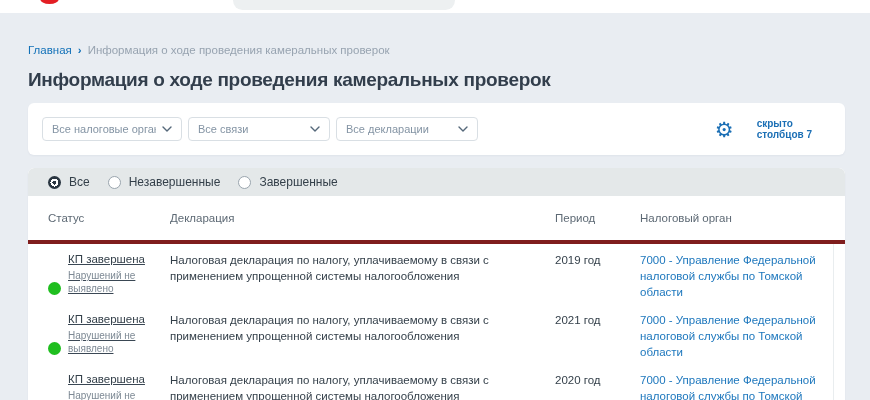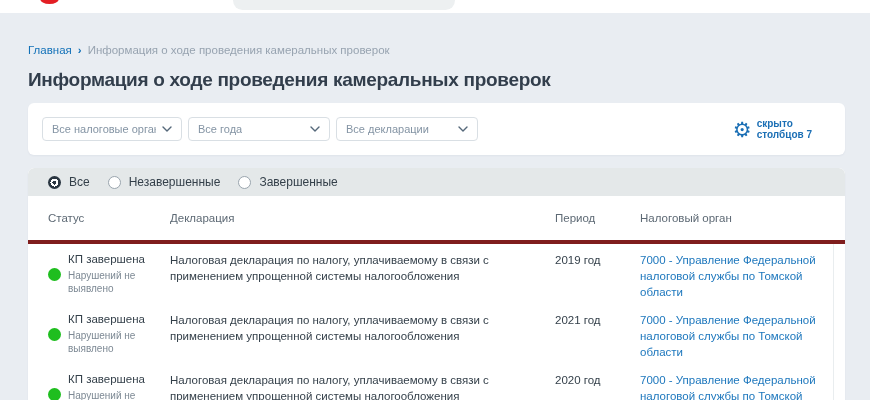--- a/index.html
+++ b/index.html
@@ -33,21 +33,21 @@
     padding:0 9px; margin-right:6px; cursor:pointer;
   }
   .dd-1 { width:140px; } .dd-2 { width:142px; } .dd-3 { width:142px; }
   .dd-label { font-size:11px; color:#8494a4; white-space:nowrap; overflow:hidden; }
   .chev { flex:0 0 auto; margin-left:6px; display:flex; }
   .hidden-cols {
     position:absolute; right:33px; top:11px; height:30px;
     display:flex; align-items:center; background:none; border:none; cursor:pointer;
   }
   .gear { font-size:21px; line-height:21px; color:var(--accent-blue,#1b6fb5); margin-right:5px; }
-  .hc-text { text-align:left; font-size:10px; line-height:11px; font-weight:600; color:var(--accent-blue,#1b6fb5); font-family:"Liberation Sans", sans-serif; }
+  .hc-text { text-align:left; font-size:10px; line-height:11px; font-weight:600; color:var(--accent-blue,#1b6fb5); font-family:"Liberation Sans", sans-serif;margin-left:18px; }
   
   .table-card {
     position:absolute; left:0; top:155px; width:817px; height:232px;
     background:#ffffff; border-radius:6px 6px 0 0; box-shadow:0 1px 2px rgba(40,60,90,0.05);
     overflow:hidden;
   }
   .radio-band {
     height:28px; background:#e4e8e9; border-radius:6px 6px 0 0;
     display:flex; align-items:center; padding-left:20px;
   }
@@ -55,21 +55,21 @@
   .radio { width:13px; height:13px; border-radius:50%; background:#fff; border:1px solid #9aa5ae; display:inline-block; }
   .radio.selected {
     border:none;
     background:radial-gradient(circle at center, #2a3641 0, #2a3641 2px, #ffffff 2px, #ffffff 4px, #2a3641 4px);
   }
   .radio-label { font-size:12px; color:#333f49; margin-left:8px; }
   .tgrid { display:grid; grid-template-columns:122px 385px 85px 1fr; padding-left:20px; padding-right:12px; }
   .thead { height:48px; align-items:center; border-bottom:4px solid #7f1d1d; }
   .th { font-size:11.5px; color:#5d6974; }
   .trow { height:60px; padding-top:8px; align-items:start; }
-  .c-status { display:flex; align-items:center; }
+  .c-status { display:flex; align-items:flex-end;text-decoration:underline; }
   .dot { width:13px; height:13px; border-radius:50%; background:var(--status-green,#1fbe1f); margin-top:1px; flex:0 0 auto; }
   .st-text { margin-left:7px; }
   .st-main { font-size:11.5px; color:#333f49; line-height:14px; white-space:nowrap; }
   .st-note { font-size:10px; color:#7d8994; line-height:13px; margin-top:3px; max-width:72px; }
   .c-decl { font-size:11.5px; color:#333f49; line-height:16px; max-width:360px; }
   .p-inner { font-size:11.5px; color:#333f49; line-height:16px; max-width:46px; }
   .organ-link { font-size:11.5px; color:var(--link-blue,#1d77bd); line-height:16px; max-width:205px; display:inline-block; text-decoration:none; cursor:pointer; }
   .v-line { position:absolute; left:805px; top:76px; bottom:0; width:1px; background:#e9edef; }
 </style>
 </head>
@@ -91,21 +91,21 @@
   <div class="filter-card">
     <div class="dropdown dd-1">
       <span class="dd-label">Все налоговые органы</span>
       <span class="chev">
         <svg width="10" height="6" viewBox="0 0 10 6">
             <path d="M1 1 L5 5 L9 1" stroke="#55687a" stroke-width="1.4" fill="none" stroke-linecap="round" stroke-linejoin="round"></path>
           </svg>
       </span>
     </div>
     <div class="dropdown dd-2">
-      <span class="dd-label">Все года</span>
+      <span class="dd-label">Все связи</span>
       <span class="chev">
         <svg width="10" height="6" viewBox="0 0 10 6">
             <path d="M1 1 L5 5 L9 1" stroke="#55687a" stroke-width="1.4" fill="none" stroke-linecap="round" stroke-linejoin="round"></path>
           </svg>
       </span>
     </div>
     <div class="dropdown dd-3">
       <span class="dd-label">Все декларации</span>
       <span class="chev">
         <svg width="10" height="6" viewBox="0 0 10 6">

